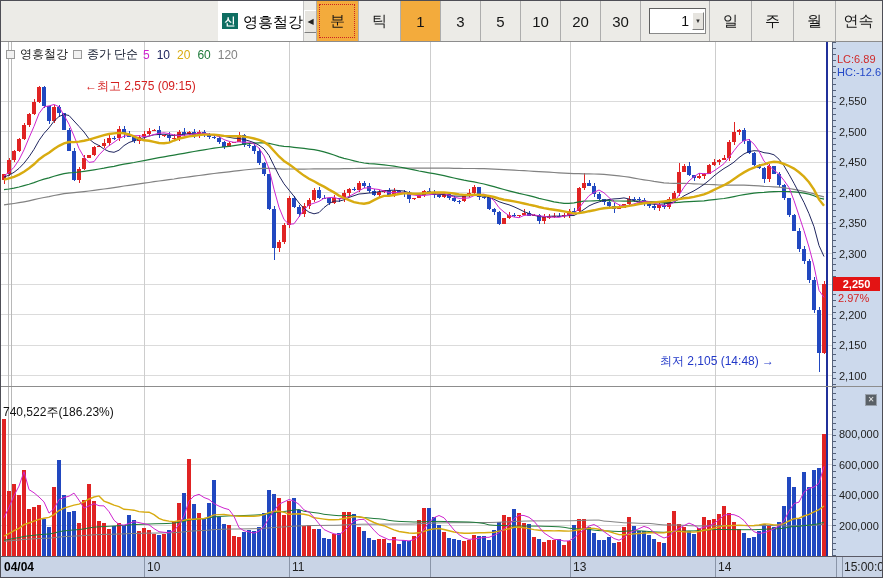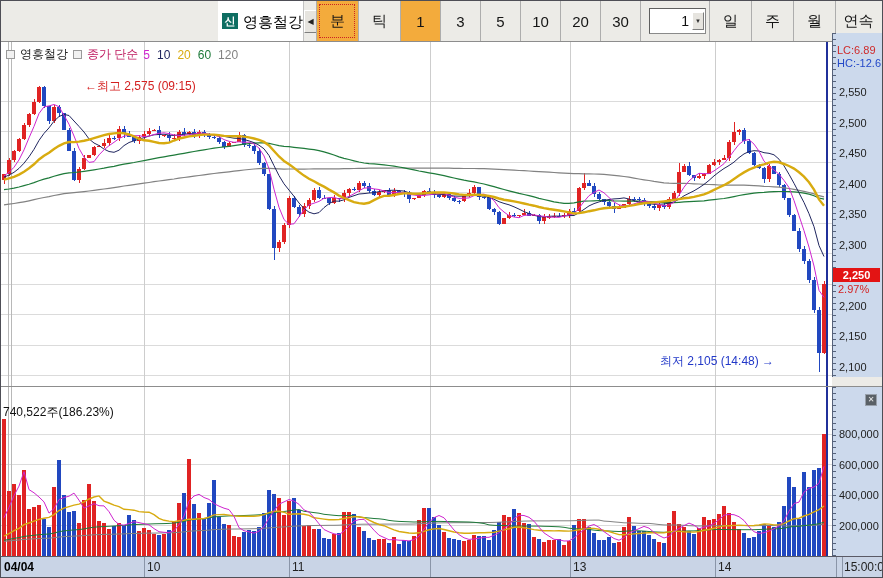--- a/index.html
+++ b/index.html
@@ -22,21 +22,21 @@
   #range-btns .tbtn:last-child{width:46px;text-align:center;}
   .tbtn.sel{background:#f3ab3c;}
   .tbtn.foc{outline:1px dotted #cc2222;outline-offset:-4px;}
   .spinner{position:absolute;left:648px;top:7px;width:57px;height:26px;box-sizing:border-box;background:#fff;border:1px solid #8a8a8a;border-top-color:#5f5f5f;border-left-color:#5f5f5f;}
   .spin-val{position:absolute;right:16px;top:4px;font-size:14px;color:#111;}
   .spin-dd{position:absolute;right:1px;top:3px;width:12px;height:18px;background:#e6e4df;border:1px solid #fff;border-right-color:#7e7e7e;border-bottom-color:#7e7e7e;font-size:6px;color:#333;display:flex;align-items:center;justify-content:center;padding:0;}
   
   #price-panel{position:absolute;left:0;top:41px;width:831px;height:344px;background:#fff;overflow:hidden;}
   #vol-panel{position:absolute;left:0;top:386px;width:831px;height:169px;background:#fff;overflow:hidden;}
   #divider{position:absolute;left:0;top:385px;width:881px;height:1px;background:#8d8d8d;}
-  #price-axis{position:absolute;left:831px;top:32px;width:50px;height:344px;box-sizing:border-box;background:#ccd9ec;border-left:1px solid #55617a;overflow:hidden;}
+  #price-axis{position:absolute;left:831px;top:41px;width:50px;height:344px;box-sizing:border-box;background:#ccd9ec;border-left:1px solid #55617a;overflow:hidden;}
   #vol-axis{position:absolute;left:831px;top:386px;width:50px;height:169px;box-sizing:border-box;background:#ccd9ec;border-left:1px solid #55617a;overflow:hidden;}
   .tick-strip{position:absolute;left:0;top:0;width:3px;height:100%;background:repeating-linear-gradient(to bottom,#55617a 0 1px,transparent 1px 6px);}
   .axlbl{position:absolute;left:6px;font-size:11px;color:#222;white-space:nowrap;}
   .lc{position:absolute;left:4px;top:11px;font-size:11px;color:#cf2a2a;white-space:nowrap;}
   .hc{position:absolute;left:4px;top:24px;font-size:11px;color:#2348c8;white-space:nowrap;}
   .price-box{position:absolute;left:0;top:235px;width:47px;height:14px;background:#e31414;color:#fff;font-size:11px;font-weight:bold;text-align:center;line-height:14px;}
   .pct{position:absolute;left:5px;top:250px;font-size:11px;color:#d42222;}
   .vol-close{position:absolute;right:5px;top:7px;width:12px;height:12px;background:#596066;border:1px solid #98a0ab;color:#e8e8e8;font-size:8px;line-height:10px;text-align:center;padding:0;}
   
   .legend{position:absolute;left:5px;top:4px;font-size:12px;display:flex;align-items:center;gap:5px;white-space:nowrap;}
@@ -444,21 +444,21 @@
         <polyline points="3,162.8 8,162.2 13,161.5 18,160.7 23,159.8 28,158.8 33,157.7 38,156.5 43,155.5 48,154.6 53,153.5 58,152.6 63,151.7 68,151.1 73,150.7 78,150.2 83,149.6 88,149.0 93,148.4 98,147.7 103,147.0 108,146.3 113,145.6 118,144.8 123,144.0 128,143.3 133,142.6 138,141.9 143,141.2 148,140.5 153,139.7 158,139.0 163,138.3 168,137.6 173,137.0 178,136.2 183,135.5 188,134.8 193,134.2 198,133.5 203,132.8 208,132.1 213,131.5 218,130.9 223,130.4 228,129.8 233,129.2 238,128.6 243,128.0 248,127.5 253,127.0 258,126.6 263,126.3 268,126.3 273,126.6 278,126.9 283,127.1 288,127.0 293,127.0 298,127.1 303,127.1 308,127.0 313,126.9 318,126.9 323,126.8 328,126.8 333,126.8 338,126.8 343,126.7 348,126.6 353,126.5 358,126.4 363,126.3 368,126.2 373,126.2 378,126.2 383,126.1 388,126.1 393,126.0 398,126.0 403,126.0 408,126.0 413,126.1 418,126.1 423,126.1 428,126.1 433,126.1 438,126.1 443,126.2 448,126.2 453,126.3 458,126.4 463,126.5 468,126.5 473,126.5 478,126.6 483,126.7 488,126.9 493,127.1 498,127.4 503,127.7 508,127.9 513,128.2 518,128.5 523,128.7 528,129.0 533,129.3 538,129.6 543,129.9 548,130.2 553,130.5 558,130.8 563,131.1 568,131.4 573,131.6 578,131.7 583,131.8 588,131.9 593,132.0 598,132.2 603,132.4 608,132.8 613,133.3 618,133.9 623,134.5 628,135.2 633,136.1 638,137.0 643,137.8 648,138.5 653,139.4 658,140.1 663,140.8 668,141.2 673,141.3 678,141.3 683,141.4 688,141.5 693,141.8 698,142.0 703,142.3 708,142.5 713,142.7 718,143.0 723,143.2 728,143.2 733,143.2 738,143.1 743,143.2 748,143.3 753,143.6 758,143.9 763,144.3 768,144.5 773,144.8 778,145.2 783,145.8 788,146.5 793,147.3 798,148.3 803,149.3 808,150.5 813,151.9 818,153.7 823,154.8 " fill="none" stroke="#828282" stroke-width="1.2"></polyline>
         <polyline points="3,147.7 8,147.0 13,146.1 18,145.0 23,143.7 28,142.3 33,140.6 38,138.7 43,137.1 48,135.8 53,134.2 58,132.8 63,131.6 68,130.8 73,130.5 78,130.0 83,129.4 88,128.7 93,127.9 98,127.0 103,126.2 108,125.2 113,124.3 118,123.2 123,122.2 128,121.3 133,120.5 138,119.5 143,118.6 148,117.6 153,116.6 158,115.7 163,114.8 168,113.9 173,113.1 178,112.2 183,111.3 188,110.4 193,109.5 198,108.6 203,107.8 208,107.0 213,106.2 218,105.5 223,104.9 228,104.3 233,103.6 238,102.8 243,102.2 248,101.7 253,101.2 258,100.9 263,100.8 268,101.4 273,102.5 278,103.6 283,104.4 288,104.7 293,105.3 298,105.9 303,106.4 308,107.1 313,107.7 318,108.7 323,109.9 328,111.4 333,113.0 338,114.9 343,116.3 348,117.5 353,118.8 358,120.0 363,121.0 368,121.6 373,121.9 378,122.3 383,122.8 388,123.5 393,124.2 398,125.0 403,125.8 408,126.9 413,127.9 418,129.0 423,129.9 428,130.8 433,131.7 438,132.7 443,133.7 448,134.8 453,136.0 458,137.1 463,138.2 468,139.1 473,139.9 478,141.0 483,142.0 488,143.3 493,144.6 498,146.1 503,147.5 508,148.8 513,150.1 518,151.4 523,152.5 528,153.7 533,154.9 538,156.3 543,157.5 548,158.7 553,159.8 558,160.7 563,161.3 568,161.4 573,160.8 578,159.9 583,159.2 588,159.0 593,158.8 598,158.5 603,158.4 608,158.6 613,158.9 618,159.0 623,159.2 628,159.1 633,159.1 638,159.1 643,159.3 648,159.6 653,159.9 658,160.2 663,160.6 668,160.7 673,160.7 678,160.3 683,159.9 688,159.6 693,159.4 698,159.1 703,158.8 708,158.2 713,157.6 718,157.0 723,156.5 728,155.6 733,154.6 738,153.5 743,152.6 748,151.8 753,151.2 758,150.7 763,150.4 768,149.9 773,149.7 778,149.5 783,149.5 788,149.6 793,149.9 798,150.4 803,151.1 808,152.2 813,153.7 818,156.0 823,157.2 " fill="none" stroke="#1e7a3a" stroke-width="1.2"></polyline>
         <polyline points="3,135.1 8,133.1 13,130.3 18,126.4 23,121.2 28,114.8 33,107.3 38,98.4 43,91.4 48,85.9 53,79.2 58,74.5 63,72.4 68,73.5 73,79.0 78,84.4 83,90.0 88,96.9 93,101.0 98,103.5 103,107.1 108,109.5 113,110.3 118,108.2 123,103.6 128,100.5 133,98.8 138,97.0 143,95.7 148,94.1 153,92.8 158,92.5 163,92.2 168,93.1 173,93.5 178,93.0 183,92.3 188,91.7 193,91.8 198,92.0 203,92.4 208,92.6 213,93.0 218,93.4 223,94.3 228,95.3 233,96.2 238,96.5 243,97.5 248,98.9 253,100.6 258,103.2 263,106.8 268,113.5 273,123.7 278,133.6 283,141.8 288,148.1 293,154.3 298,161.0 303,166.5 308,170.2 313,171.8 318,170.6 323,165.6 328,161.7 333,159.0 338,159.2 343,157.8 348,155.4 353,153.7 358,152.0 363,151.6 368,151.0 373,150.7 378,149.6 383,148.8 388,148.4 393,148.2 398,148.6 403,149.1 408,150.7 413,151.9 418,152.2 423,151.9 428,151.8 433,152.2 438,152.4 443,152.7 448,153.3 453,154.0 458,154.2 463,154.0 468,153.8 473,153.4 478,153.9 483,154.2 488,155.4 493,157.2 498,159.7 503,161.4 508,162.8 513,164.8 518,167.1 523,169.6 528,171.5 533,173.3 538,174.5 543,175.0 548,174.3 553,174.1 558,174.1 563,174.0 568,173.6 573,173.5 578,170.7 583,167.4 588,163.9 593,161.6 598,159.9 603,158.5 608,157.5 613,156.9 618,156.6 623,155.9 628,157.0 633,158.7 638,160.1 643,161.0 648,161.7 653,162.3 658,162.2 663,162.0 668,161.0 673,159.9 678,157.2 683,153.8 688,151.3 693,148.8 698,145.8 703,142.4 708,138.4 713,133.9 718,130.0 723,126.5 728,123.5 733,120.1 738,115.6 743,111.9 748,109.6 753,108.7 758,109.0 763,110.7 768,111.3 773,112.8 778,117.2 783,123.8 788,132.3 793,141.3 798,150.9 803,160.5 808,171.7 813,184.7 818,203.5 823,214.5 " fill="none" stroke="#20265f" stroke-width="1"></polyline>
         <polyline points="3,133.8 8,130.3 13,125.3 18,117.9 23,107.9 28,95.9 33,84.4 38,71.5 43,64.8 48,63.9 53,62.5 58,64.7 63,73.3 68,82.2 73,94.0 78,106.4 83,115.2 88,120.4 93,119.7 98,112.9 103,107.8 108,103.7 113,100.3 118,96.6 123,94.2 128,93.2 133,93.8 138,93.6 143,94.7 148,94.0 153,92.5 158,91.3 163,90.8 168,91.6 173,93.0 178,93.5 183,93.3 188,92.7 193,92.0 198,91.0 203,91.3 208,92.0 213,93.2 218,94.7 223,97.6 228,99.3 233,100.3 238,99.8 243,100.3 248,100.2 253,101.9 258,106.1 263,113.9 268,126.7 273,147.2 278,165.3 283,177.5 288,182.3 293,181.8 298,174.8 303,167.8 308,162.8 313,161.2 318,159.4 323,156.3 328,155.6 333,155.3 338,157.1 343,156.2 348,154.4 353,151.8 358,148.8 363,146.1 368,145.8 373,146.9 378,147.5 383,148.9 388,150.7 393,150.7 398,150.3 403,150.6 408,152.4 413,153.0 418,153.8 423,153.4 428,152.9 433,152.0 438,151.8 443,151.6 448,153.2 453,155.1 458,156.3 463,156.3 468,155.9 473,153.7 478,152.8 483,152.1 488,154.5 493,158.5 498,165.7 503,170.0 508,173.6 513,175.0 518,175.7 523,173.4 528,173.0 533,172.9 538,173.9 543,174.3 548,175.1 553,175.2 558,175.3 563,174.1 568,172.9 573,171.8 578,166.2 583,159.6 588,153.7 593,150.4 598,148.0 603,150.8 608,155.5 613,160.0 618,162.8 623,163.9 628,163.3 633,161.9 638,160.2 643,159.2 648,159.5 653,161.2 658,162.5 663,163.8 668,162.9 673,160.4 678,153.1 683,145.2 688,138.9 693,134.7 698,131.3 703,131.7 708,131.6 713,128.9 718,125.4 723,121.7 728,115.4 733,108.7 738,102.3 743,98.5 748,97.5 753,102.1 758,109.2 763,119.1 768,124.0 773,128.1 778,132.2 783,138.4 788,145.5 793,158.5 798,173.6 803,188.7 808,205.1 813,224.0 818,248.4 823,255.4 " fill="none" stroke="#cf25cf" stroke-width="1"></polyline>
         <polyline points="3,137.7 8,136.4 13,134.8 18,132.6 23,129.7 28,126.3 33,122.3 38,117.5 43,113.8 48,110.8 53,107.1 58,103.8 63,101.4 68,100.0 73,100.1 78,99.6 83,98.7 88,97.6 93,96.2 98,94.7 103,93.1 108,92.0 113,91.4 118,90.9 123,91.3 128,92.5 133,94.4 138,96.9 143,98.3 148,98.8 153,99.9 158,101.0 163,101.3 168,100.6 173,98.5 178,96.7 183,95.5 188,94.4 193,93.7 198,93.0 203,92.6 208,92.6 213,92.6 218,93.2 223,93.9 228,94.1 233,94.2 238,94.1 243,94.6 248,95.4 253,96.5 258,97.9 263,99.9 268,103.4 273,109.0 278,114.5 283,119.0 288,122.3 293,125.9 298,129.9 303,133.6 308,136.7 313,139.3 318,142.1 323,144.6 328,147.6 333,150.4 338,153.6 343,156.0 348,158.2 353,160.1 358,161.1 363,161.7 368,160.8 373,158.1 378,155.7 383,153.9 388,153.8 393,153.0 398,152.0 403,151.4 408,151.4 413,151.8 418,151.6 423,151.3 428,150.7 433,150.5 438,150.4 443,150.5 448,150.9 453,151.5 458,152.4 463,152.9 468,153.0 473,152.6 478,152.8 483,153.2 488,153.9 493,155.0 498,156.5 503,157.7 508,158.5 513,159.4 518,160.4 523,161.5 528,162.7 533,163.7 538,165.0 543,166.1 548,167.0 553,167.7 558,168.5 563,169.4 568,170.3 573,171.5 578,171.1 583,170.3 588,169.2 593,168.3 598,167.1 603,166.3 608,165.8 613,165.5 618,165.1 623,164.7 628,163.9 633,163.1 638,162.0 643,161.3 648,160.8 653,160.4 658,159.9 663,159.4 668,158.8 673,157.9 678,157.1 683,156.3 688,155.7 693,154.9 698,153.7 703,152.3 708,150.3 713,147.9 718,145.5 723,143.2 728,140.4 733,137.0 738,133.5 743,130.4 748,127.7 753,125.6 758,123.7 763,122.3 768,120.6 773,119.7 778,120.3 783,122.0 788,124.0 793,126.6 798,130.3 803,134.6 808,140.3 813,147.7 818,157.4 823,163.7 " fill="none" stroke="#d8ab10" stroke-width="2.4"></polyline>
       </svg>
     <div class="legend">
       <span class="lg-box"></span>
       <span style="color:#222;">영흥철강</span>
       <span class="lg-box"></span>
-      <span style="color:#be185d;">종가 단순</span>
+      <span style="color:#0f172a;font-family:Liberation Serif, serif;">종가 단순</span>
       <span id="price-legend-periods"><span class="lg-per" style="color: rgb(207, 37, 207);">5</span><span class="lg-per" style="color: rgb(32, 38, 95);">10</span><span class="lg-per" style="color: rgb(216, 171, 16);">20</span><span class="lg-per" style="color: rgb(30, 122, 58);">60</span><span class="lg-per" style="color: rgb(130, 130, 130);">120</span></span>
     </div>
     <div class="anno-high"><span>←</span><span>최고 2,575 (09:15)</span></div>
     <div class="anno-low"><span>최저 2,105 (14:48)</span> <span>→</span></div>
   </div>
 
   <div id="price-axis">
     <div class="tick-strip"></div>
     <div class="lc">LC:6.89</div>
     <div class="hc">HC:-12.6</div>

